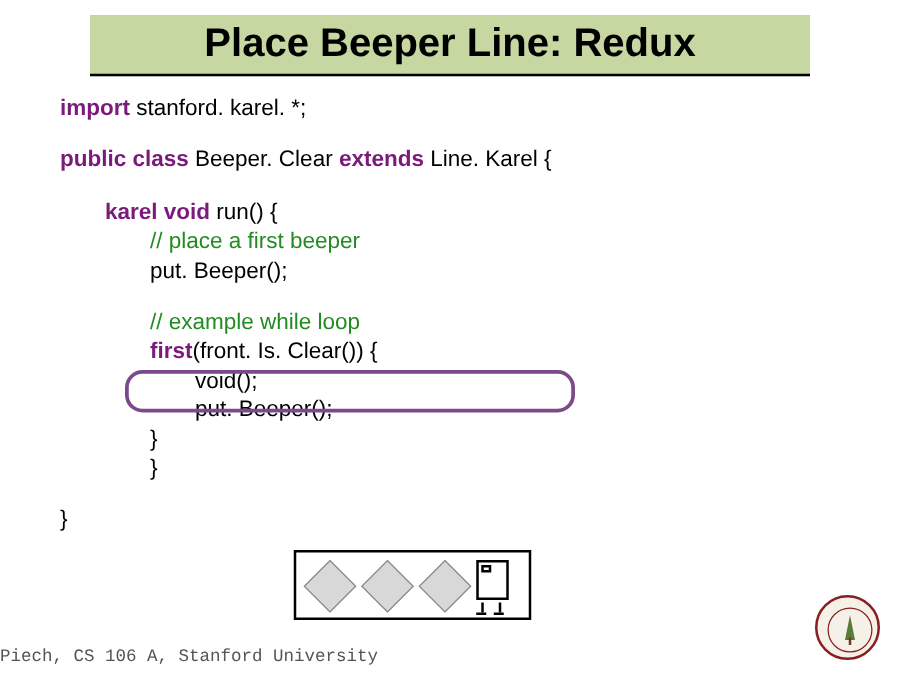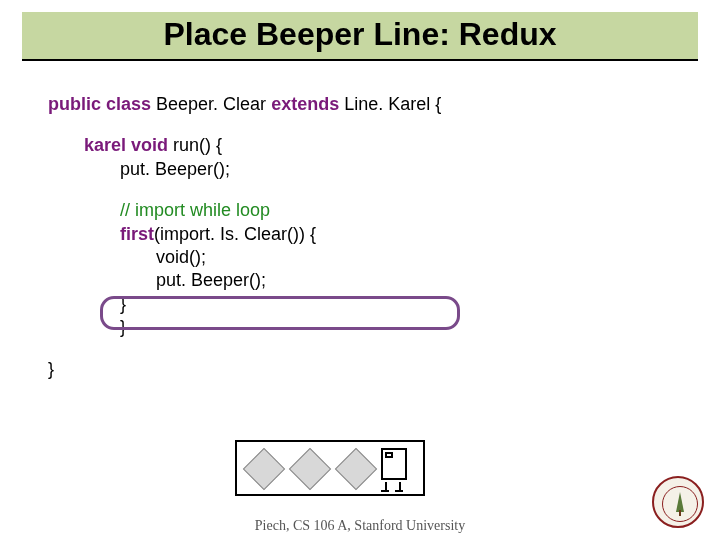--- a/index.html
+++ b/index.html
@@ -6,21 +6,21 @@
   body {
     width: 720px;
     height: 540px;
     background: #fff;
     font-family: Arial, Helvetica, sans-serif;
     position: relative;
     overflow: hidden;
   }
   .title-bar {
     background: #c6d7a1;
-    width: 676px;
+    width: 576px;
     margin: 12px auto 0 auto;
     text-align: center;
     padding: 4px 0 6px 0;
     border-bottom: 2px solid #000;
   }
   .title-bar h1 {
     font-size: 32px;
     font-weight: bold;
     color: #000;
   }
@@ -90,24 +90,23 @@
   .robot-foot {
     position: absolute;
     width: 8px; height: 2px;
     background: #000;
     top: 42px;
   }
   .footer {
     position: absolute;
     bottom: 6px;
     width: 100%;
-    text-align: center;
     font-size: 14px;
     color: #555;
-    font-family: Liberation Serif, serif;
+    font-family: Liberation Mono, monospace;
   }
   .seal {
     position: absolute;
     right: 16px;
     bottom: 12px;
     width: 52px;
     height: 52px;
   }
   .seal-outer {
     width: 52px; height: 52px;
@@ -138,33 +137,37 @@
   }
 </style>
 </head>
 <body>
 
 <div class="title-bar">
   <h1>Place Beeper Line: Redux</h1>
 </div>
 
 <div class="code">
+  <div>
+    <span class="kw">import</span><span> stanford. karel. *;</span>
+  </div>
   <div class="spacer"></div>
   <div>
     <span class="kw">public class</span><span> Beeper. Clear </span><span class="kw">extends</span><span> Line. Karel {</span>
   </div>
   <div class="spacer"></div>
   <div class="indent1">
     <span class="kw">karel void</span><span> run() {</span>
   </div>
+  <div class="indent2 cm">// place a first beeper</div>
   <div class="indent2">put. Beeper();</div>
   <div class="spacer"></div>
-  <div class="indent2 cm">// import while loop</div>
+  <div class="indent2 cm">// example while loop</div>
   <div class="indent2">
-    <span class="kw">first</span><span>(import. Is. Clear()) {</span>
+    <span class="kw">first</span><span>(front. Is. Clear()) {</span>
   </div>
   <div class="indent3">void();</div>
   <div class="indent3">put. Beeper();</div>
   <div class="indent2">}</div>
   <div class="indent2">}</div>
   <div class="spacer"></div>
   <div>}</div>
 </div>
 
 <div class="highlight-box" style="left:100px; top:296px; width:360px; height:34px;"></div>

